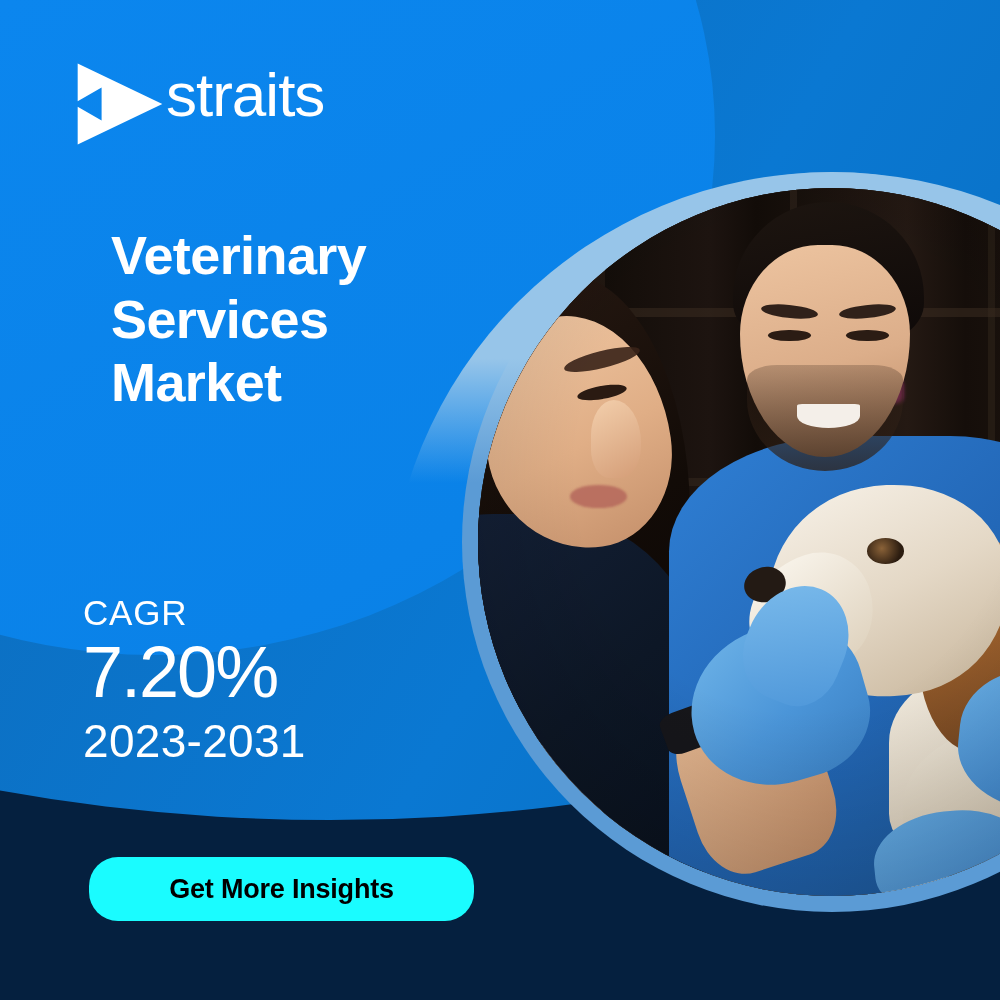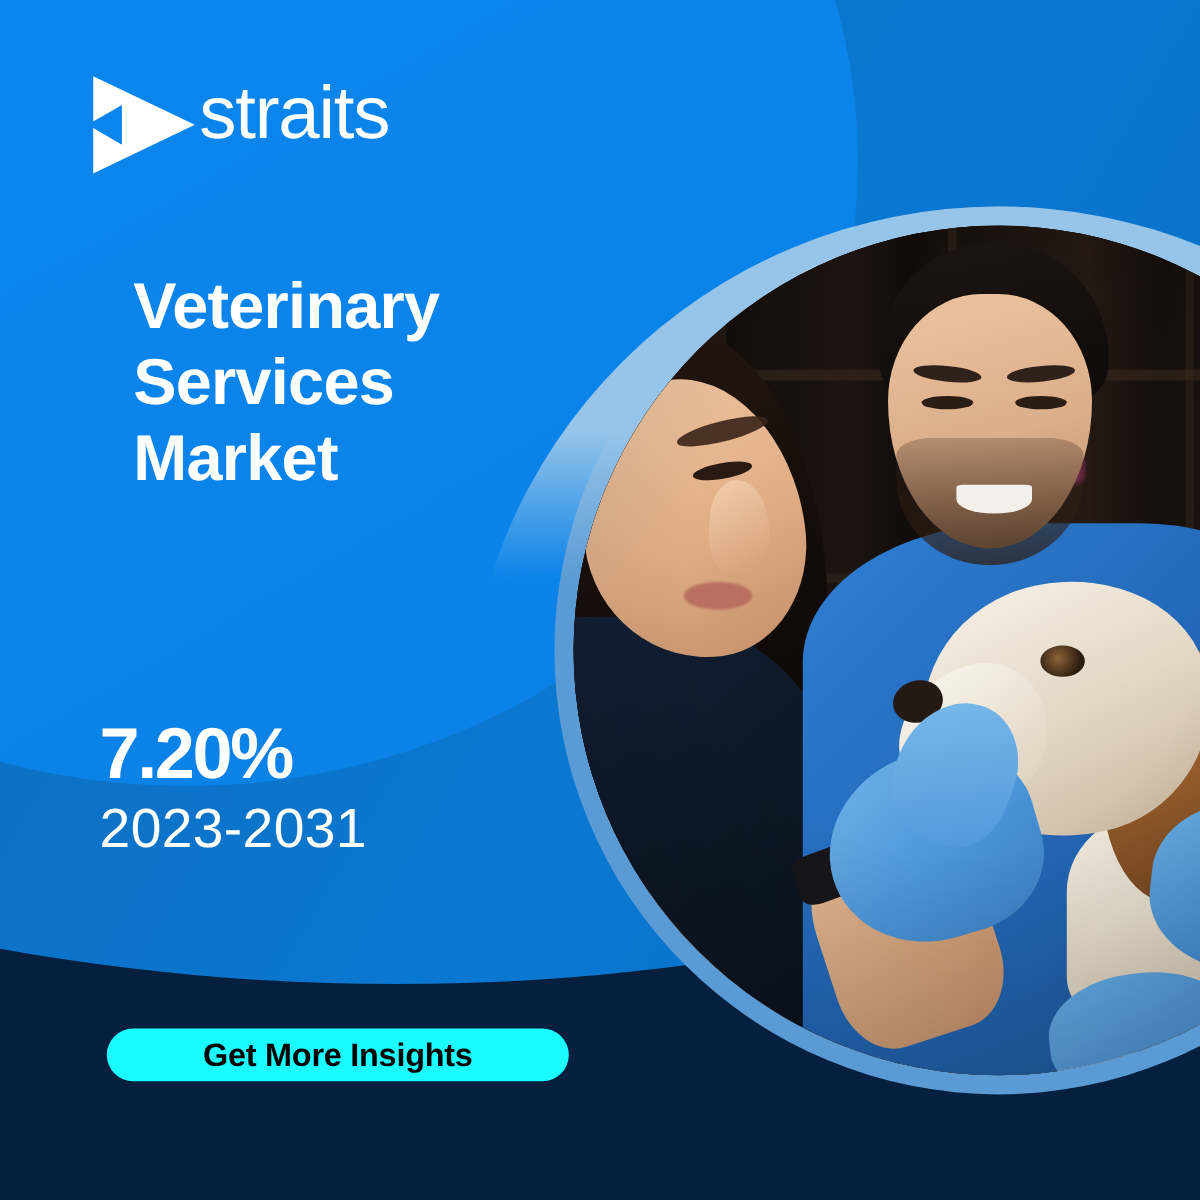--- a/index.html
+++ b/index.html
@@ -273,30 +273,30 @@
     line-height:1.18; letter-spacing:-.6px;
     max-width:330px;
     margin-left:28px;
   }
 
   .cagr-block{ position:absolute; left:83px; top:594px; color:#fff; }
   .cagr-label{
     font-size:35px; letter-spacing:.8px; font-weight:400; line-height:1.1;
   }
   .cagr-value{
-    font-size:60px; font-weight:700; line-height:1.05;
+    font-size:72px; font-weight:400; line-height:1.05;
     letter-spacing:-2px; margin-top:2px;
   }
   .cagr-years{
     font-size:46px; font-weight:500; letter-spacing:.3px; margin-top:4px;
   }
 
   .cta{
     position:absolute; left:89px; top:857px;
-    width:385px; height:44px;
+    width:385px; height:64px;
     background:#1afcff;
     border:none; border-radius:29px;
     color:#000; font-size:27px; font-weight:700;
     font-family:"Liberation Sans", sans-serif;
     letter-spacing:-.2px; cursor:pointer;
     display:flex; align-items:center; justify-content:center;
   }
 </style>
 </head>
 <body>
@@ -369,19 +369,20 @@
       <path d="M4 6 L4 47 L30 32 L30 68 L4 53 L4 94 L96 50 Z" fill="#ffffff"></path>
     </svg>
     <div class="logo-text">
       <div class="logo-word">straits</div>
     </div>
   </div>
 
   <h1 class="title">Veterinary Services Market</h1>
 
   <div class="cagr-block">
+    <div class="cagr-label">CAGR</div>
     <div class="cagr-value">7.20%</div>
     <div class="cagr-years">2023-2031</div>
   </div>
 
   <button class="cta">Get More Insights</button>
 
 </div>
 
 </body></html>

